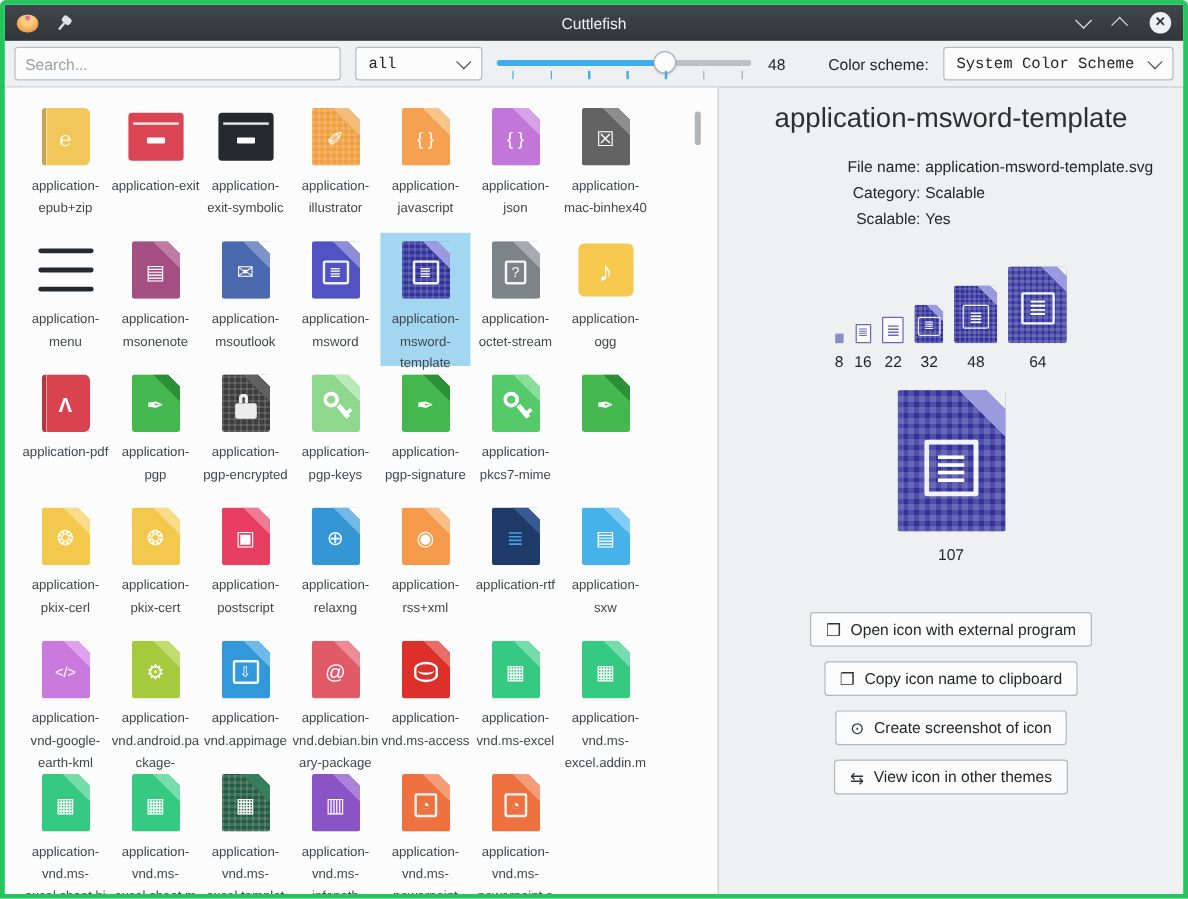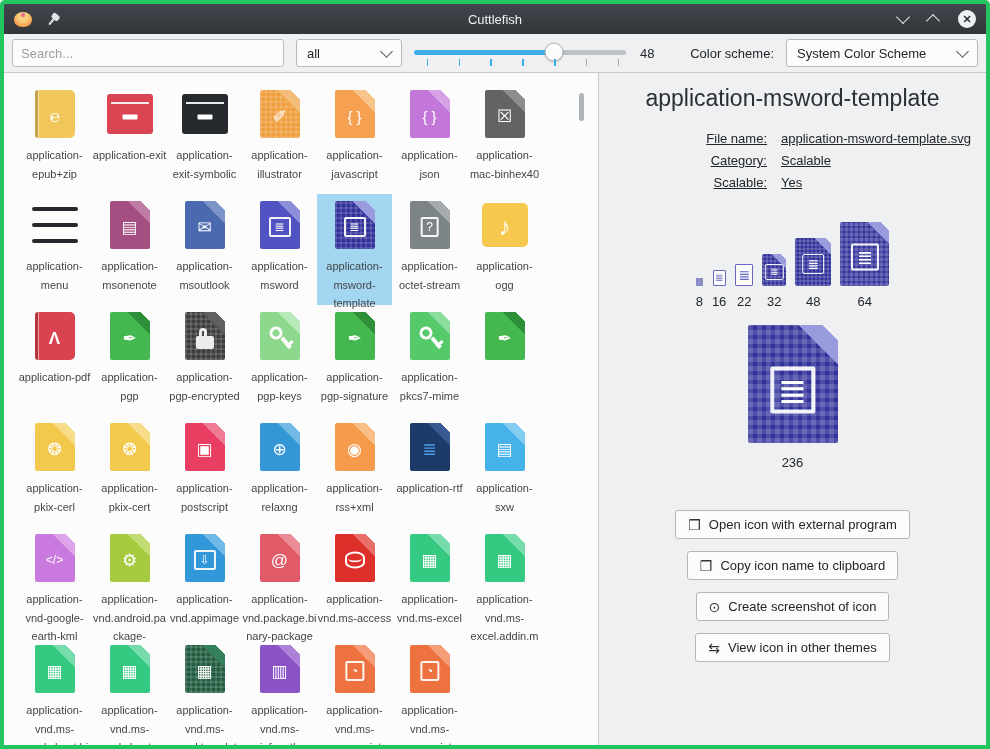--- a/index.html
+++ b/index.html
@@ -17,21 +17,21 @@
   .tb-right{margin-left:auto;display:flex;align-items:center;gap:20px;z-index:2;}
   .chev{width:9px;height:9px;border-left:1.6px solid #dfe3e6;border-bottom:1.6px solid #dfe3e6;display:inline-block;}
   .chev.down{transform:rotate(-45deg);margin-top:-4px;}
   .chev.up{transform:rotate(135deg);margin-top:4px;}
   .close-btn{width:18px;height:18px;border-radius:50%;background:#eff0f1;color:#31363b;font-size:11px;font-weight:bold;display:flex;align-items:center;justify-content:center;line-height:1;}
   
   .toolbar{height:38px;flex:0 0 38px;display:flex;align-items:center;padding:0 8px;gap:12px;background:#eff0f1;border-bottom:1px solid #c6cacd;}
   .search{width:254px;height:26px;background:#fcfcfc;border:1px solid #b9bdc1;border-radius:3px;padding:0 8px;font-size:13px;color:#232629;font-family:"Liberation Sans",sans-serif;outline:none;}
   .search::placeholder{color:#9aa0a5;}
   .combo{height:28px;background:#fcfcfc;border:1px solid #b6babd;border-radius:3px;display:flex;align-items:center;padding:0 10px;font-size:13px;color:#232629;box-sizing:border-box;}
-  .combo .cval{flex:1;}
+  .combo .cval{flex:1;font-family:Liberation Mono, monospace;}
   .combo-chev{width:8px;height:8px;border-left:1.5px solid #4d5257;border-bottom:1.5px solid #4d5257;transform:rotate(-45deg);margin-top:-3px;margin-left:10px;}
   .combo.cat{width:106px;}
   .combo.scheme{width:192px;}
   .sliderwrap{width:212px;height:30px;position:relative;}
   .track{position:absolute;top:12px;left:0;right:0;height:5px;border-radius:2.5px;background:linear-gradient(90deg,#3daee9 0 66%,#bdc1c5 66%);}
   .handle{position:absolute;top:14px;left:66%;width:19px;height:19px;border-radius:50%;background:#fcfcfc;border:1px solid #adb1b5;transform:translate(-50%,-50%);box-sizing:border-box;box-shadow:0 1px 2px rgba(0,0,0,.15);}
   .ticks{position:absolute;left:0;right:0;top:21px;height:7px;}
   .tick{position:absolute;width:1.6px;height:7px;}
   .size-val{font-size:13px;color:#232629;margin-left:2px;}
   .spacer{flex:1;}
@@ -63,21 +63,21 @@
   .sh-lock::before{content:"";position:absolute;left:3px;top:-8px;width:8px;height:8px;border:3px solid #ececec;border-bottom:none;border-radius:6px 6px 0 0;box-sizing:border-box;}
   .sh-key{width:13px;height:13px;border:3.5px solid #fff;border-radius:50%;transform:rotate(-40deg);margin:-10px 8px 0 0;box-sizing:border-box;}
   .sh-key::after{content:"";position:absolute;left:3px;top:11px;width:3.5px;height:13px;background:#fff;}
   .sh-key::before{content:"";position:absolute;left:3px;top:19px;width:8px;height:3px;background:#fff;}
   .sh-drop{width:15px;height:15px;background:#fff;border-radius:0 50% 50% 50%;transform:rotate(45deg);margin-top:4px;}
   .sh-database{width:20px;height:17px;border:2.5px solid #fff;border-radius:10px/6px;box-sizing:border-box;}
   .sh-database::before{content:"";position:absolute;left:1px;right:1px;top:1px;height:6px;border-bottom:2.5px solid #fff;border-radius:50%;}
   
   .details{flex:1;display:flex;flex-direction:column;align-items:center;padding-top:6px;overflow:hidden;}
   .dtitle{font-size:23px;color:#2b2f33;margin:6px 0 16px;}
-  .fields{display:grid;grid-template-columns:168px auto;column-gap:14px;font-size:13px;color:#232629;line-height:22px;width:100%;text-decoration:underline;}
+  .fields{display:grid;grid-template-columns:168px auto;column-gap:4px;font-size:13px;color:#232629;line-height:22px;width:100%;}
   .fields .fl{text-align:right;}
   .fields .fv{text-align:left;}
   .previews{display:flex;align-items:flex-end;gap:9px;margin-top:28px;}
   .pv{display:flex;flex-direction:column;align-items:center;gap:8px;}
   .pvlabel{font-size:13px;color:#232629;}
   .bigpv{display:flex;flex-direction:column;align-items:center;gap:12px;margin-top:16px;}
   .btncol{display:flex;flex-direction:column;align-items:center;gap:12px;margin-top:40px;}
   .btn{display:inline-flex;align-items:center;gap:8px;background:#fcfcfc;border:1px solid #b4b8bb;border-radius:3px;padding:6px 12px;font-size:13px;color:#232629;font-family:"Liberation Sans",sans-serif;cursor:default;}
   .btn .bic{font-size:14px;color:#31363b;line-height:1;}
 </style>
@@ -380,21 +380,21 @@
               </div>
             </div>
             <div class="lbl">application-vnd.appimage</div>
           </div>
           <div class="cell">
             <div class="icwrap">
               <div class="doc" style="--c: #e05a68; --f: #ea8b95;">
                 <span class="g">@</span>
               </div>
             </div>
-            <div class="lbl">application-vnd.package.binary-package</div>
+            <div class="lbl">application-vnd.debian.binary-package</div>
           </div>
           <div class="cell">
             <div class="icwrap">
               <div class="doc" style="--c: #de302b; --f: #e96d69;">
                 <div class="g" style="color: transparent;">
                   <div class="sh sh-database"></div>
                 </div>
               </div>
             </div>
             <div class="lbl">application-vnd.ms-access</div>
@@ -512,21 +512,21 @@
             </div>
             <div class="pvlabel">64</div>
           </div>
         </div>
       <div class="bigpv">
         <div id="bigicon">
             <div style="width: 90px; height: 118px; border-radius: 2px; position: relative; background: linear-gradient(225deg, rgb(239, 240, 241) 0px, rgb(239, 240, 241) 11px, rgb(154, 154, 222) 11px, rgb(154, 154, 222) 28px, transparent 28px), repeating-linear-gradient(0deg, rgba(255, 255, 255, 0.14) 0px, rgba(255, 255, 255, 0.14) 5px, transparent 5px, transparent 9px), repeating-linear-gradient(90deg, rgba(255, 255, 255, 0.14) 0px, rgba(255, 255, 255, 0.14) 5px, transparent 5px, transparent 9px), rgb(50, 50, 155);">
               <span class="g gbox" style="font-size: 35px; border-width: 4.13px;">≣</span>
             </div>
           </div>
-        <div class="pvlabel">236</div>
+        <div class="pvlabel">107</div>
       </div>
       <div class="btncol">
           <button class="btn">
             <span class="bic">❒</span>
             <span>Open icon with external program</span>
           </button>
           <button class="btn">
             <span class="bic">❐</span>
             <span>Copy icon name to clipboard</span>
           </button>

